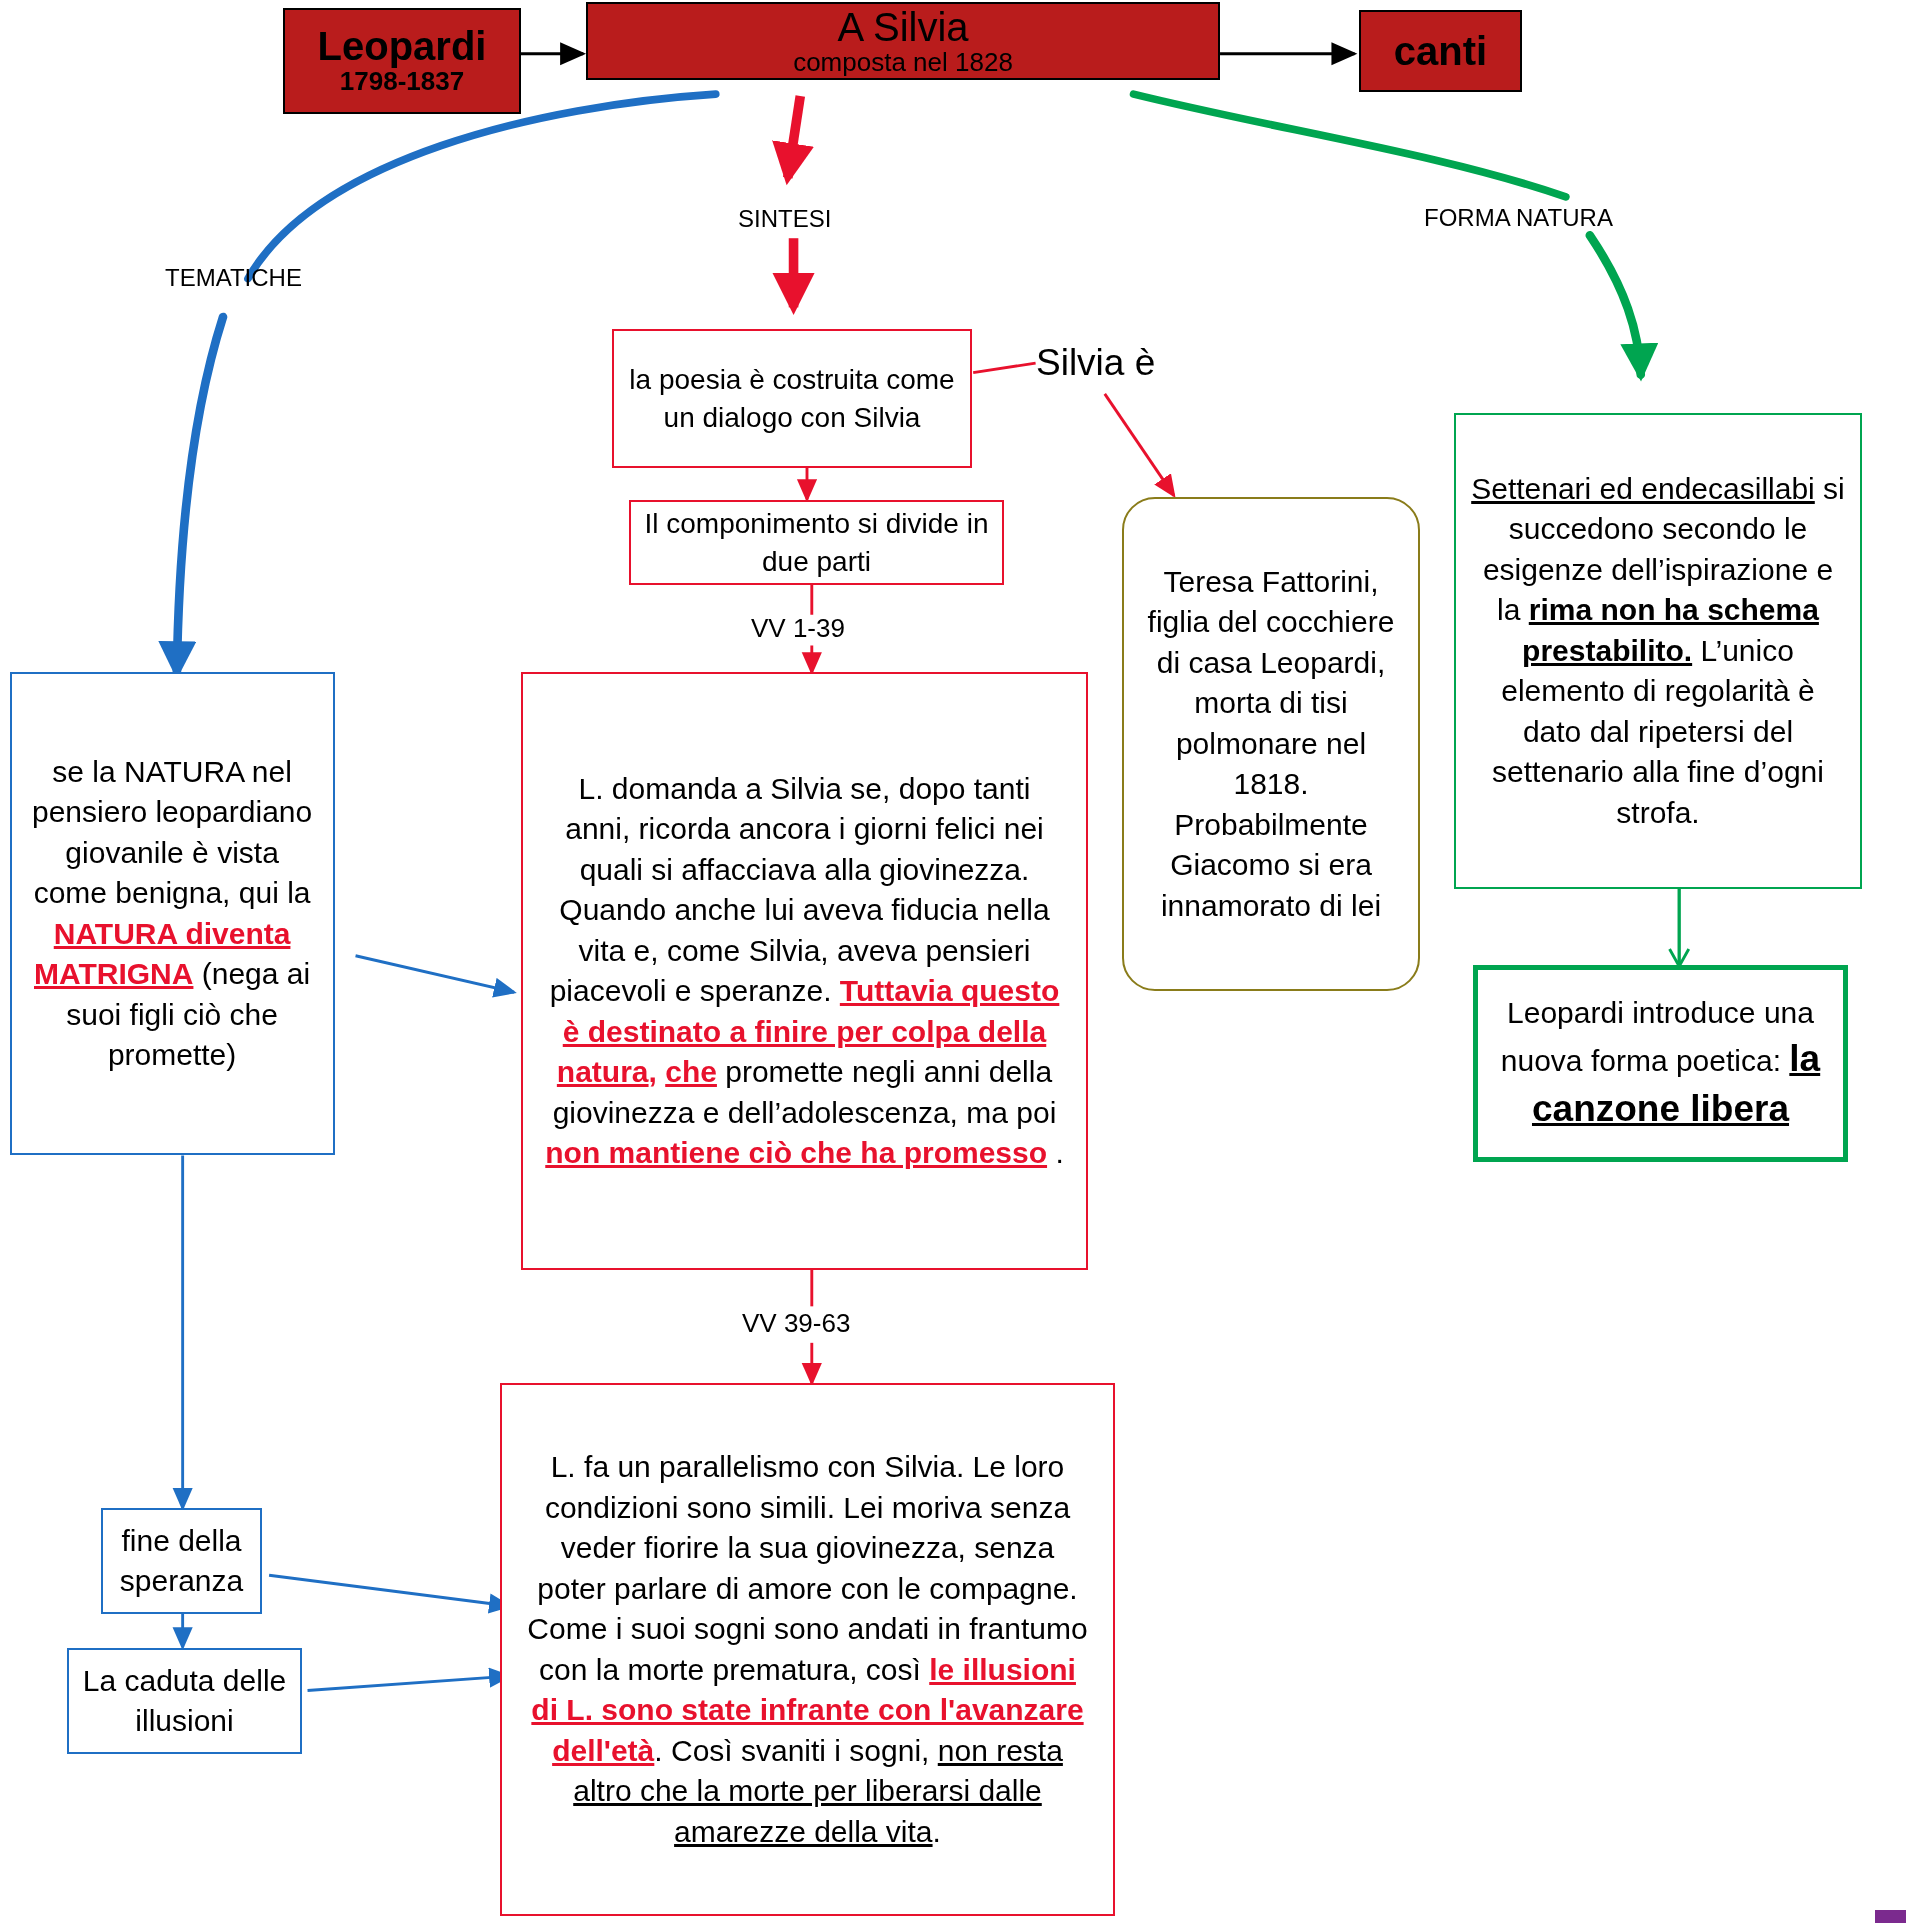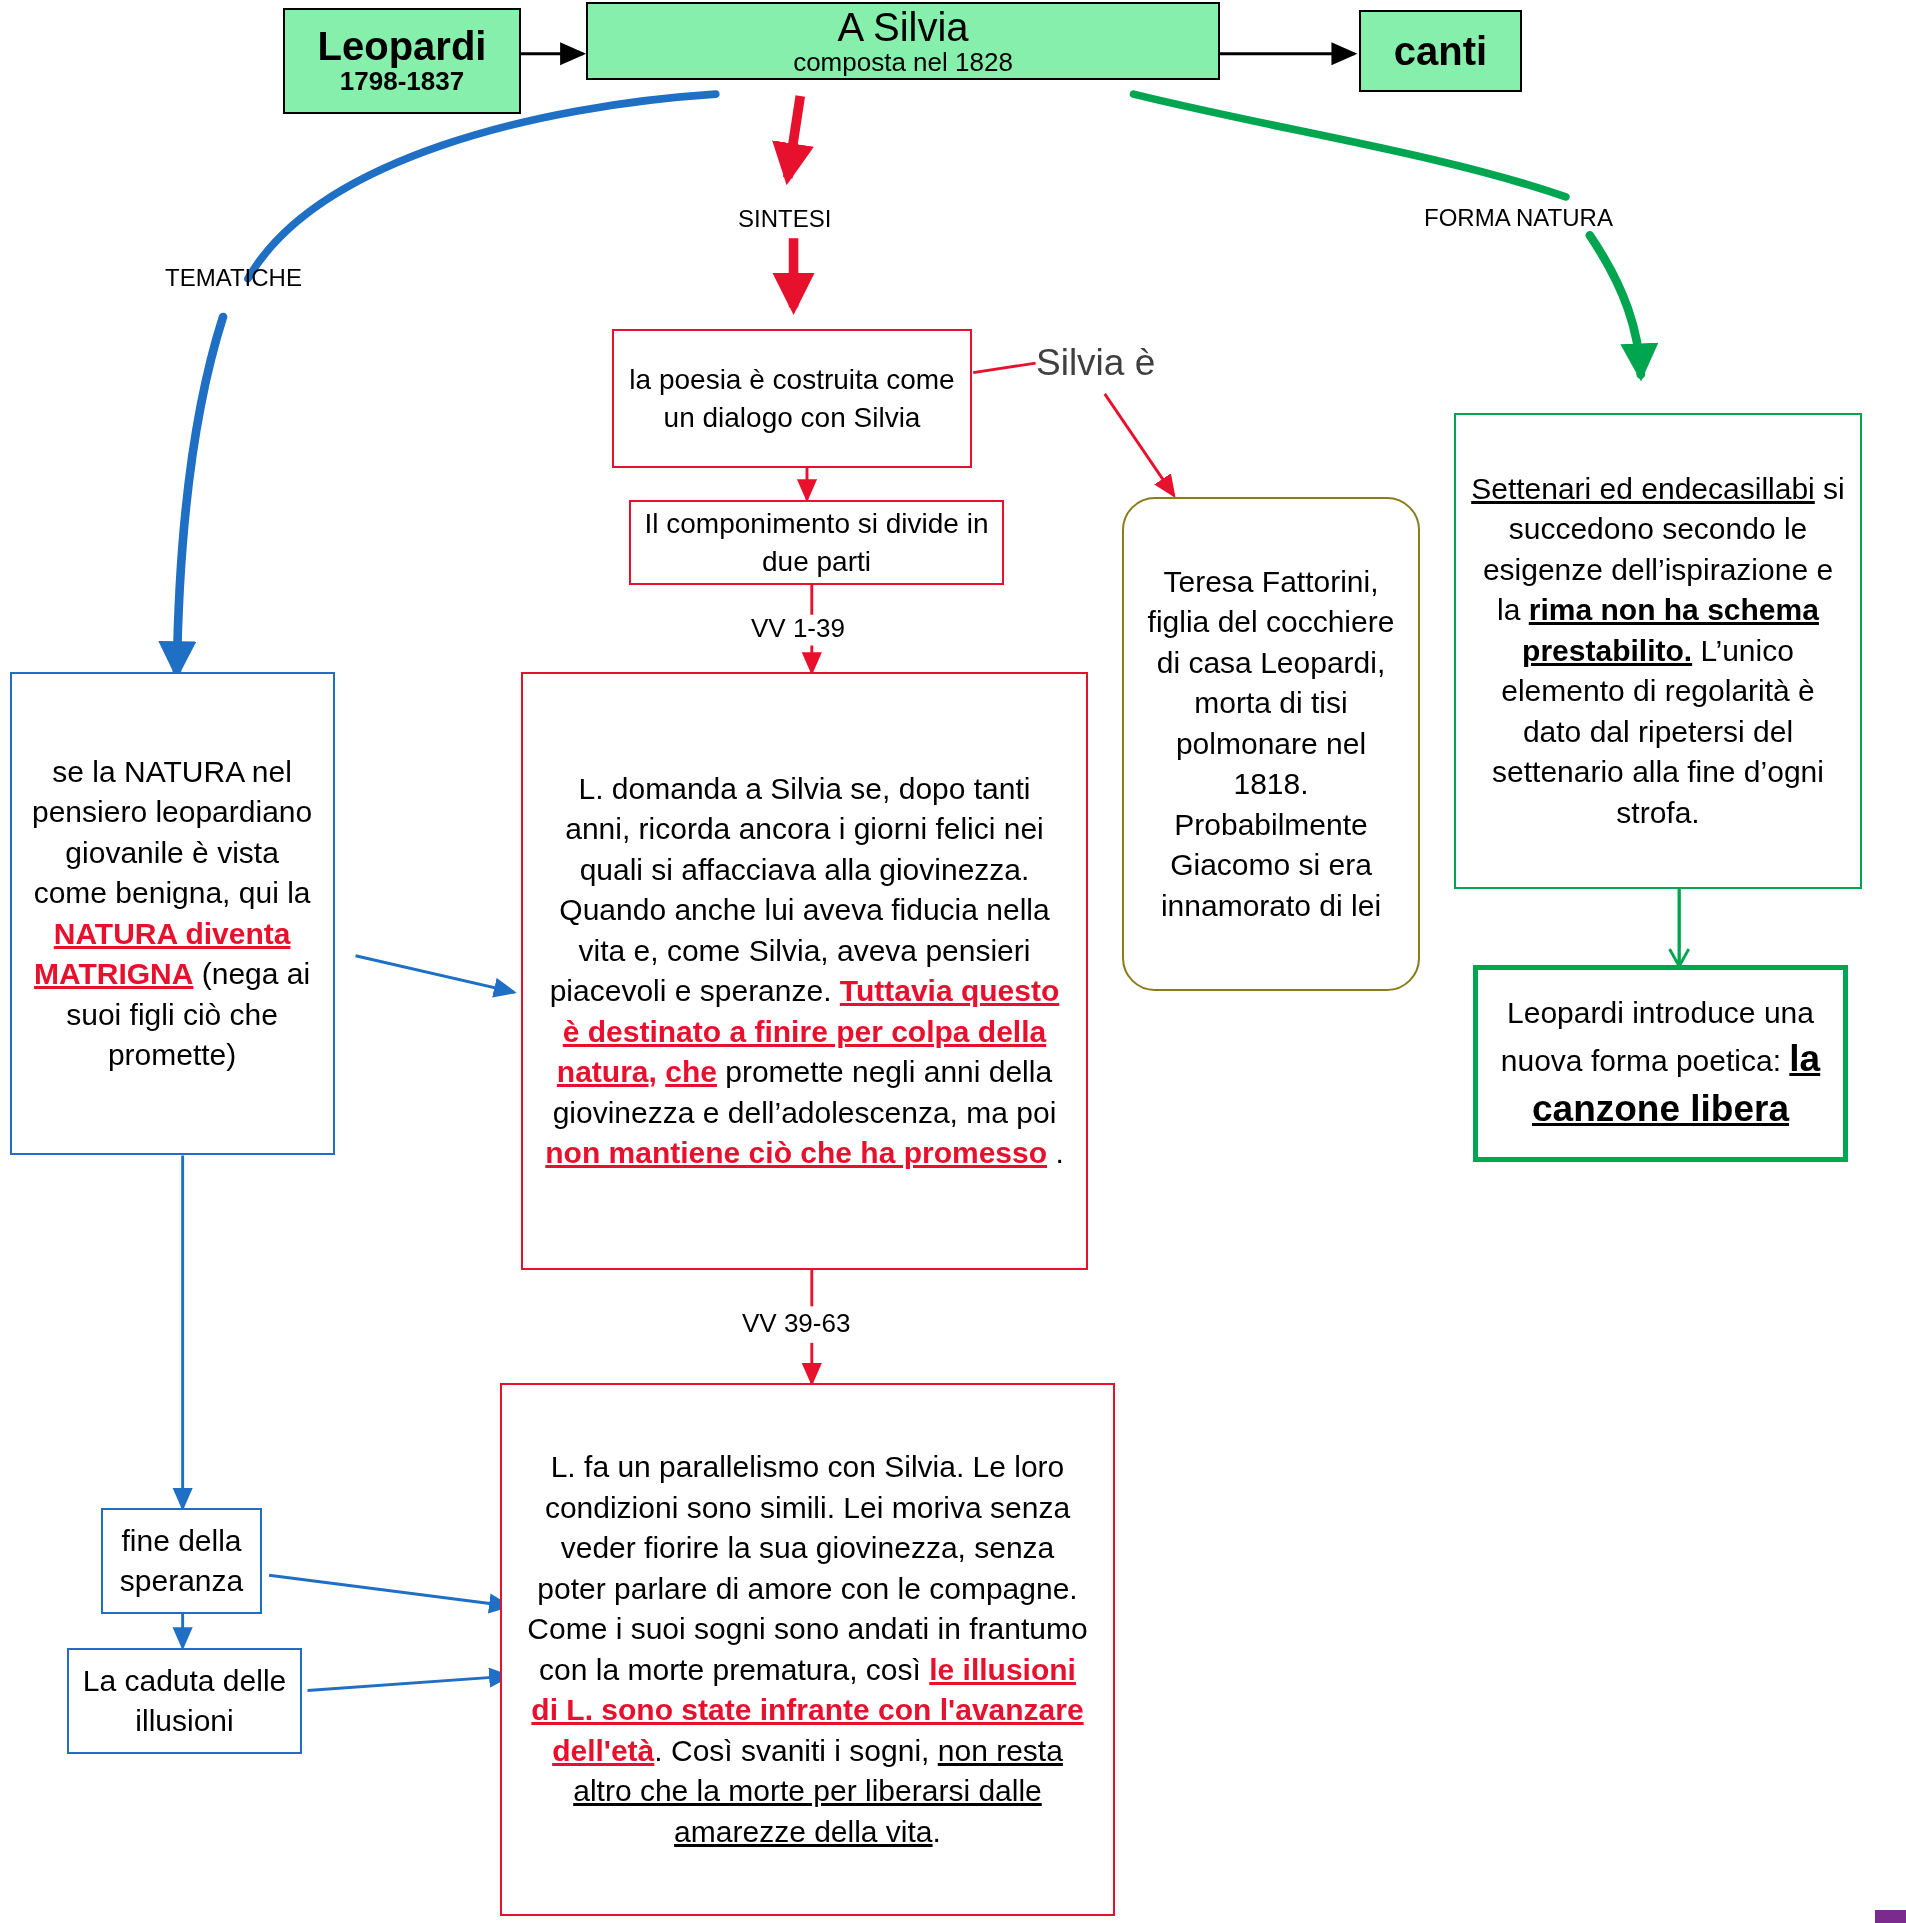--- a/index.html
+++ b/index.html
@@ -35,21 +35,21 @@
     background: #ffffff;
   }
   .node .inner {
     width: 100%;
     padding: 0 9.6px;
     box-sizing: border-box;
   }
 
   
   .yellow {
-    background: #86efac;
+    background: #b91c1c;
     border: 2.9px solid #000000;
     color: #000000;
     font-weight: bold;
   }
   .yellow .t1 { font-size: 40px; line-height: 1.05; }
   .yellow .t2 { font-size: 26px; font-weight: bold; line-height: 1.1; }
   .yellow.big .t1 { font-size: 40px; font-weight: normal; }
   .yellow.big .t2 { font-size: 26px; font-weight: normal; }
 
   
@@ -60,21 +60,21 @@
     color: #000000;
     white-space: nowrap;
   }
   .edge-label.plain {
     font-weight: normal;
     font-size: 26px;
   }
   .free-label {
     position: absolute;
     font-size: 33px;
-    color: #404040;
+    color: #000000;
     white-space: nowrap;
   }
 
   
   .box-red   { border: 2.9px solid #e8112d; }
   .box-blue  { border: 2.9px solid #1f6fc4; }
   .box-green { border: 2.9px solid #00a550; }
   .box-green-thick { border: 5.8px solid #00a550; }
   .box-olive { border: 2.9px solid #8a7c1a; border-radius: 33px; }
 

